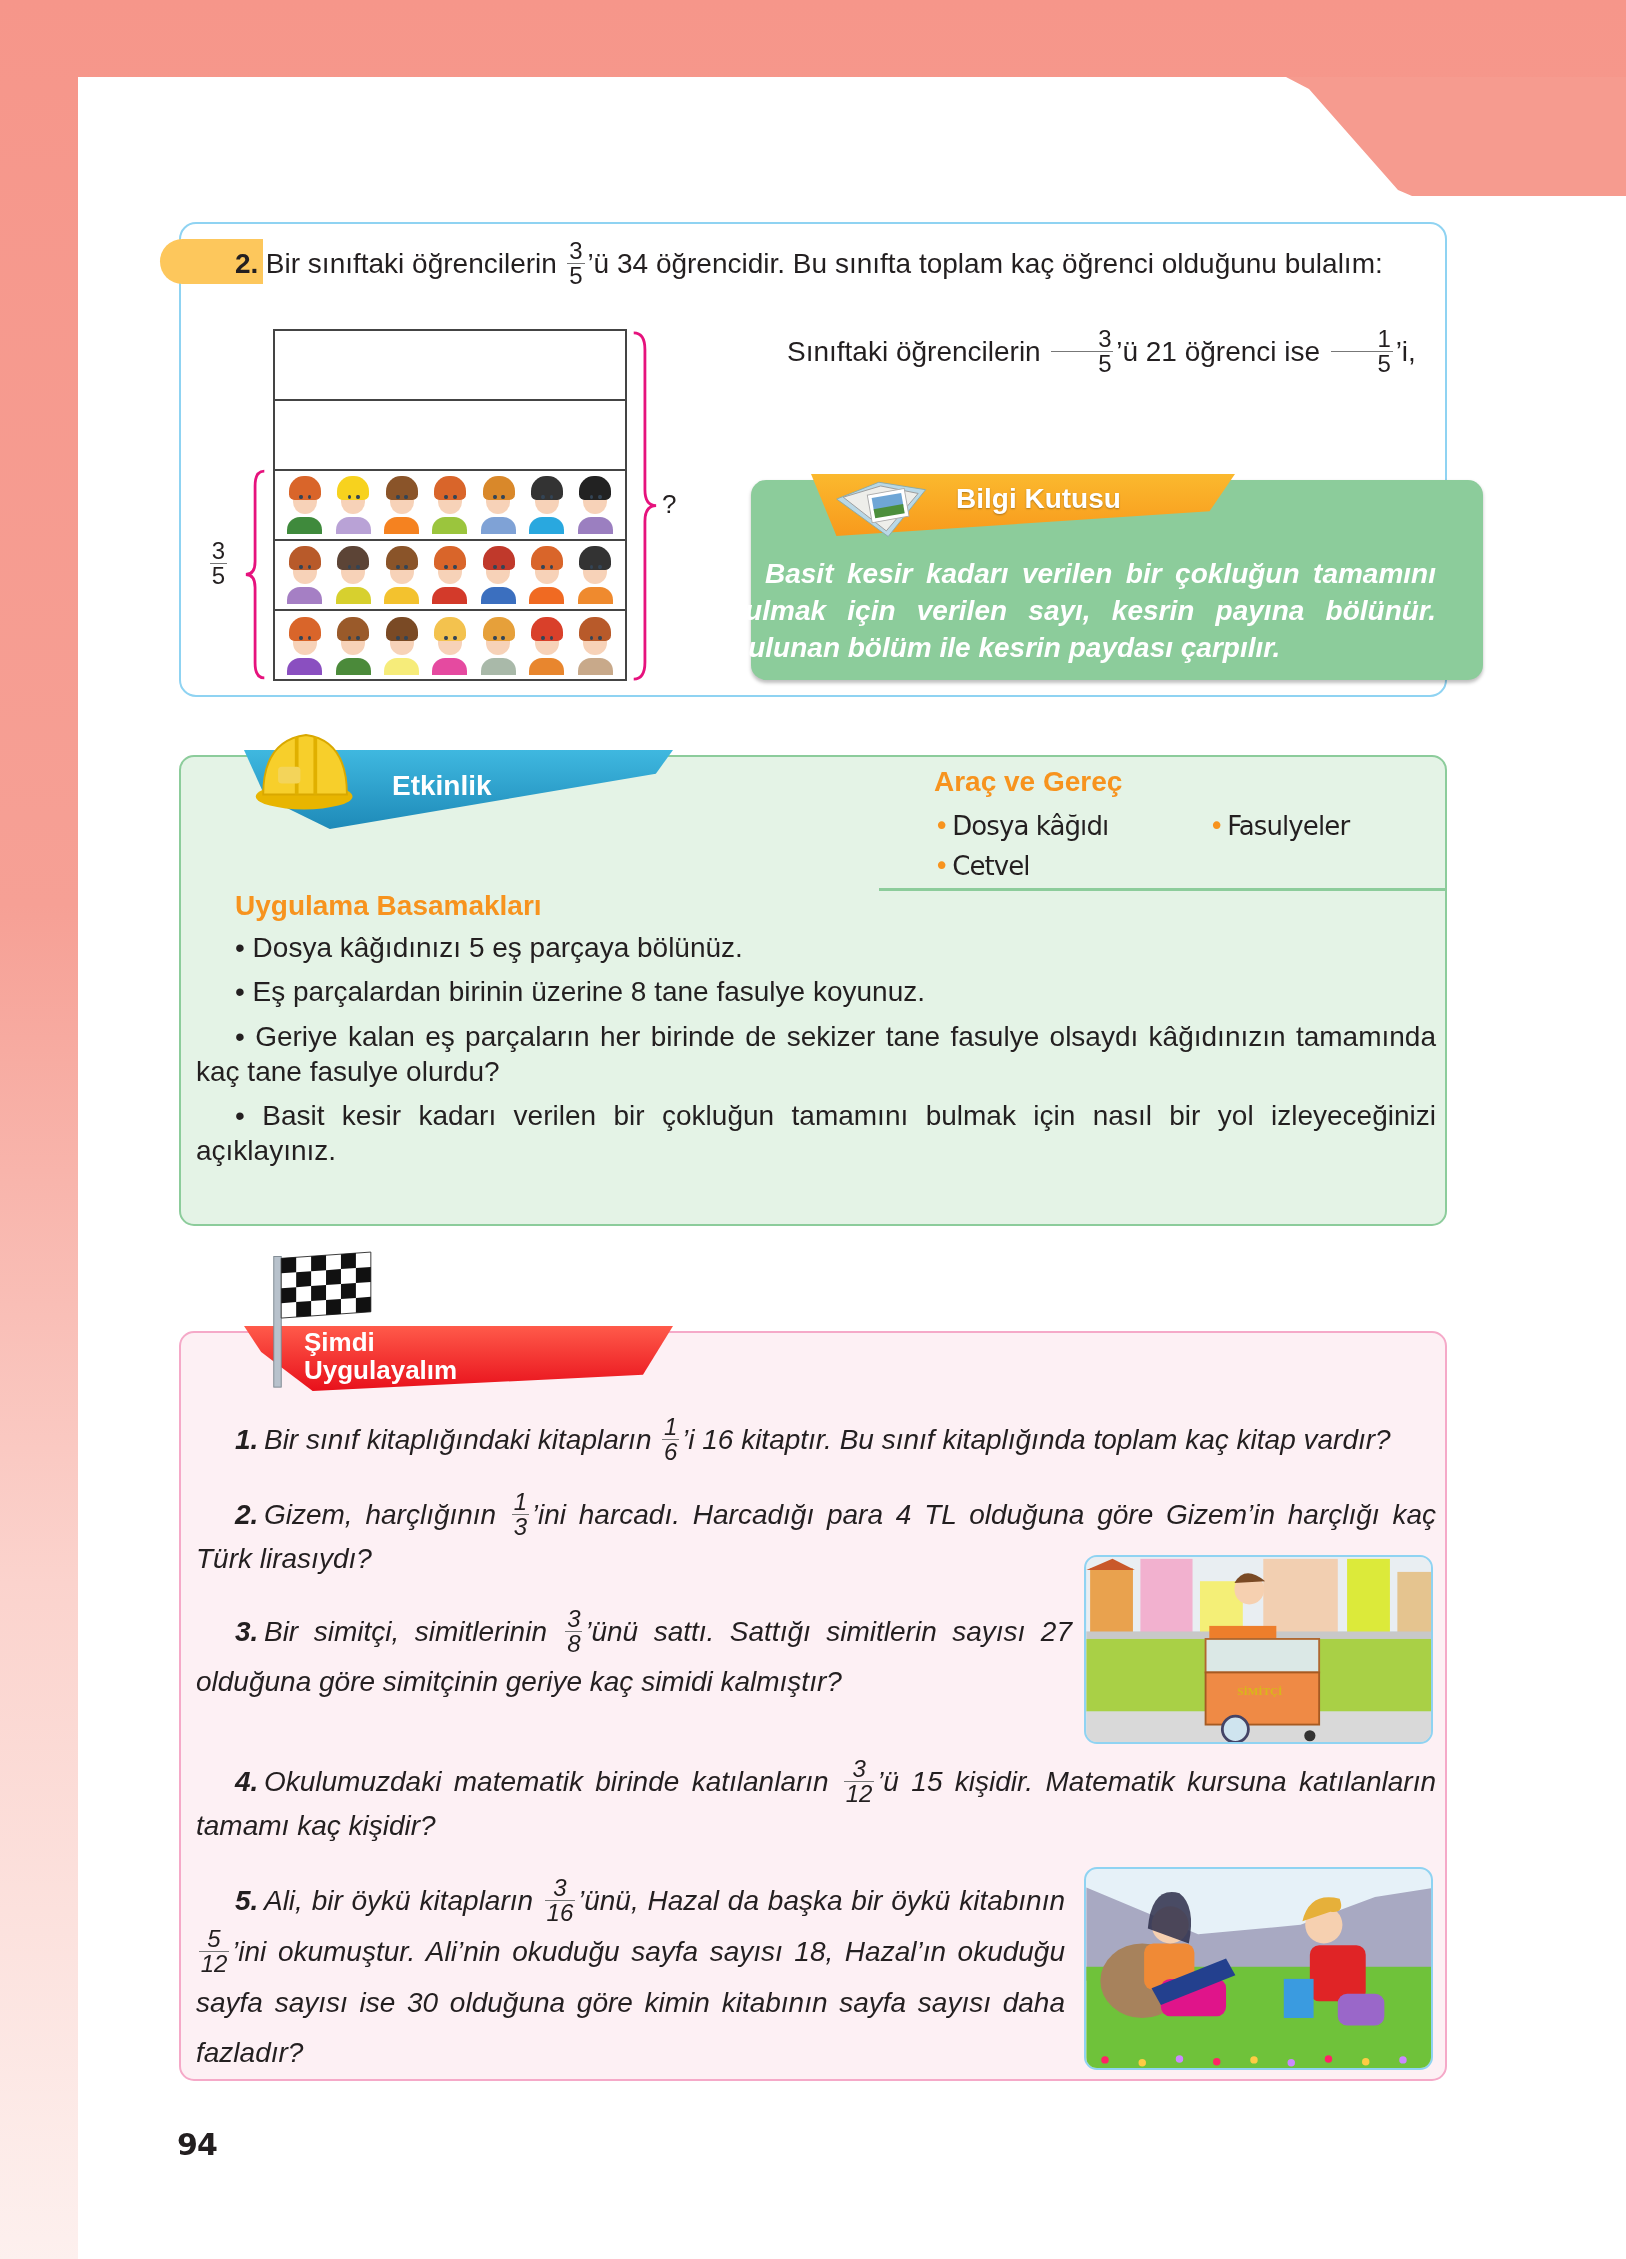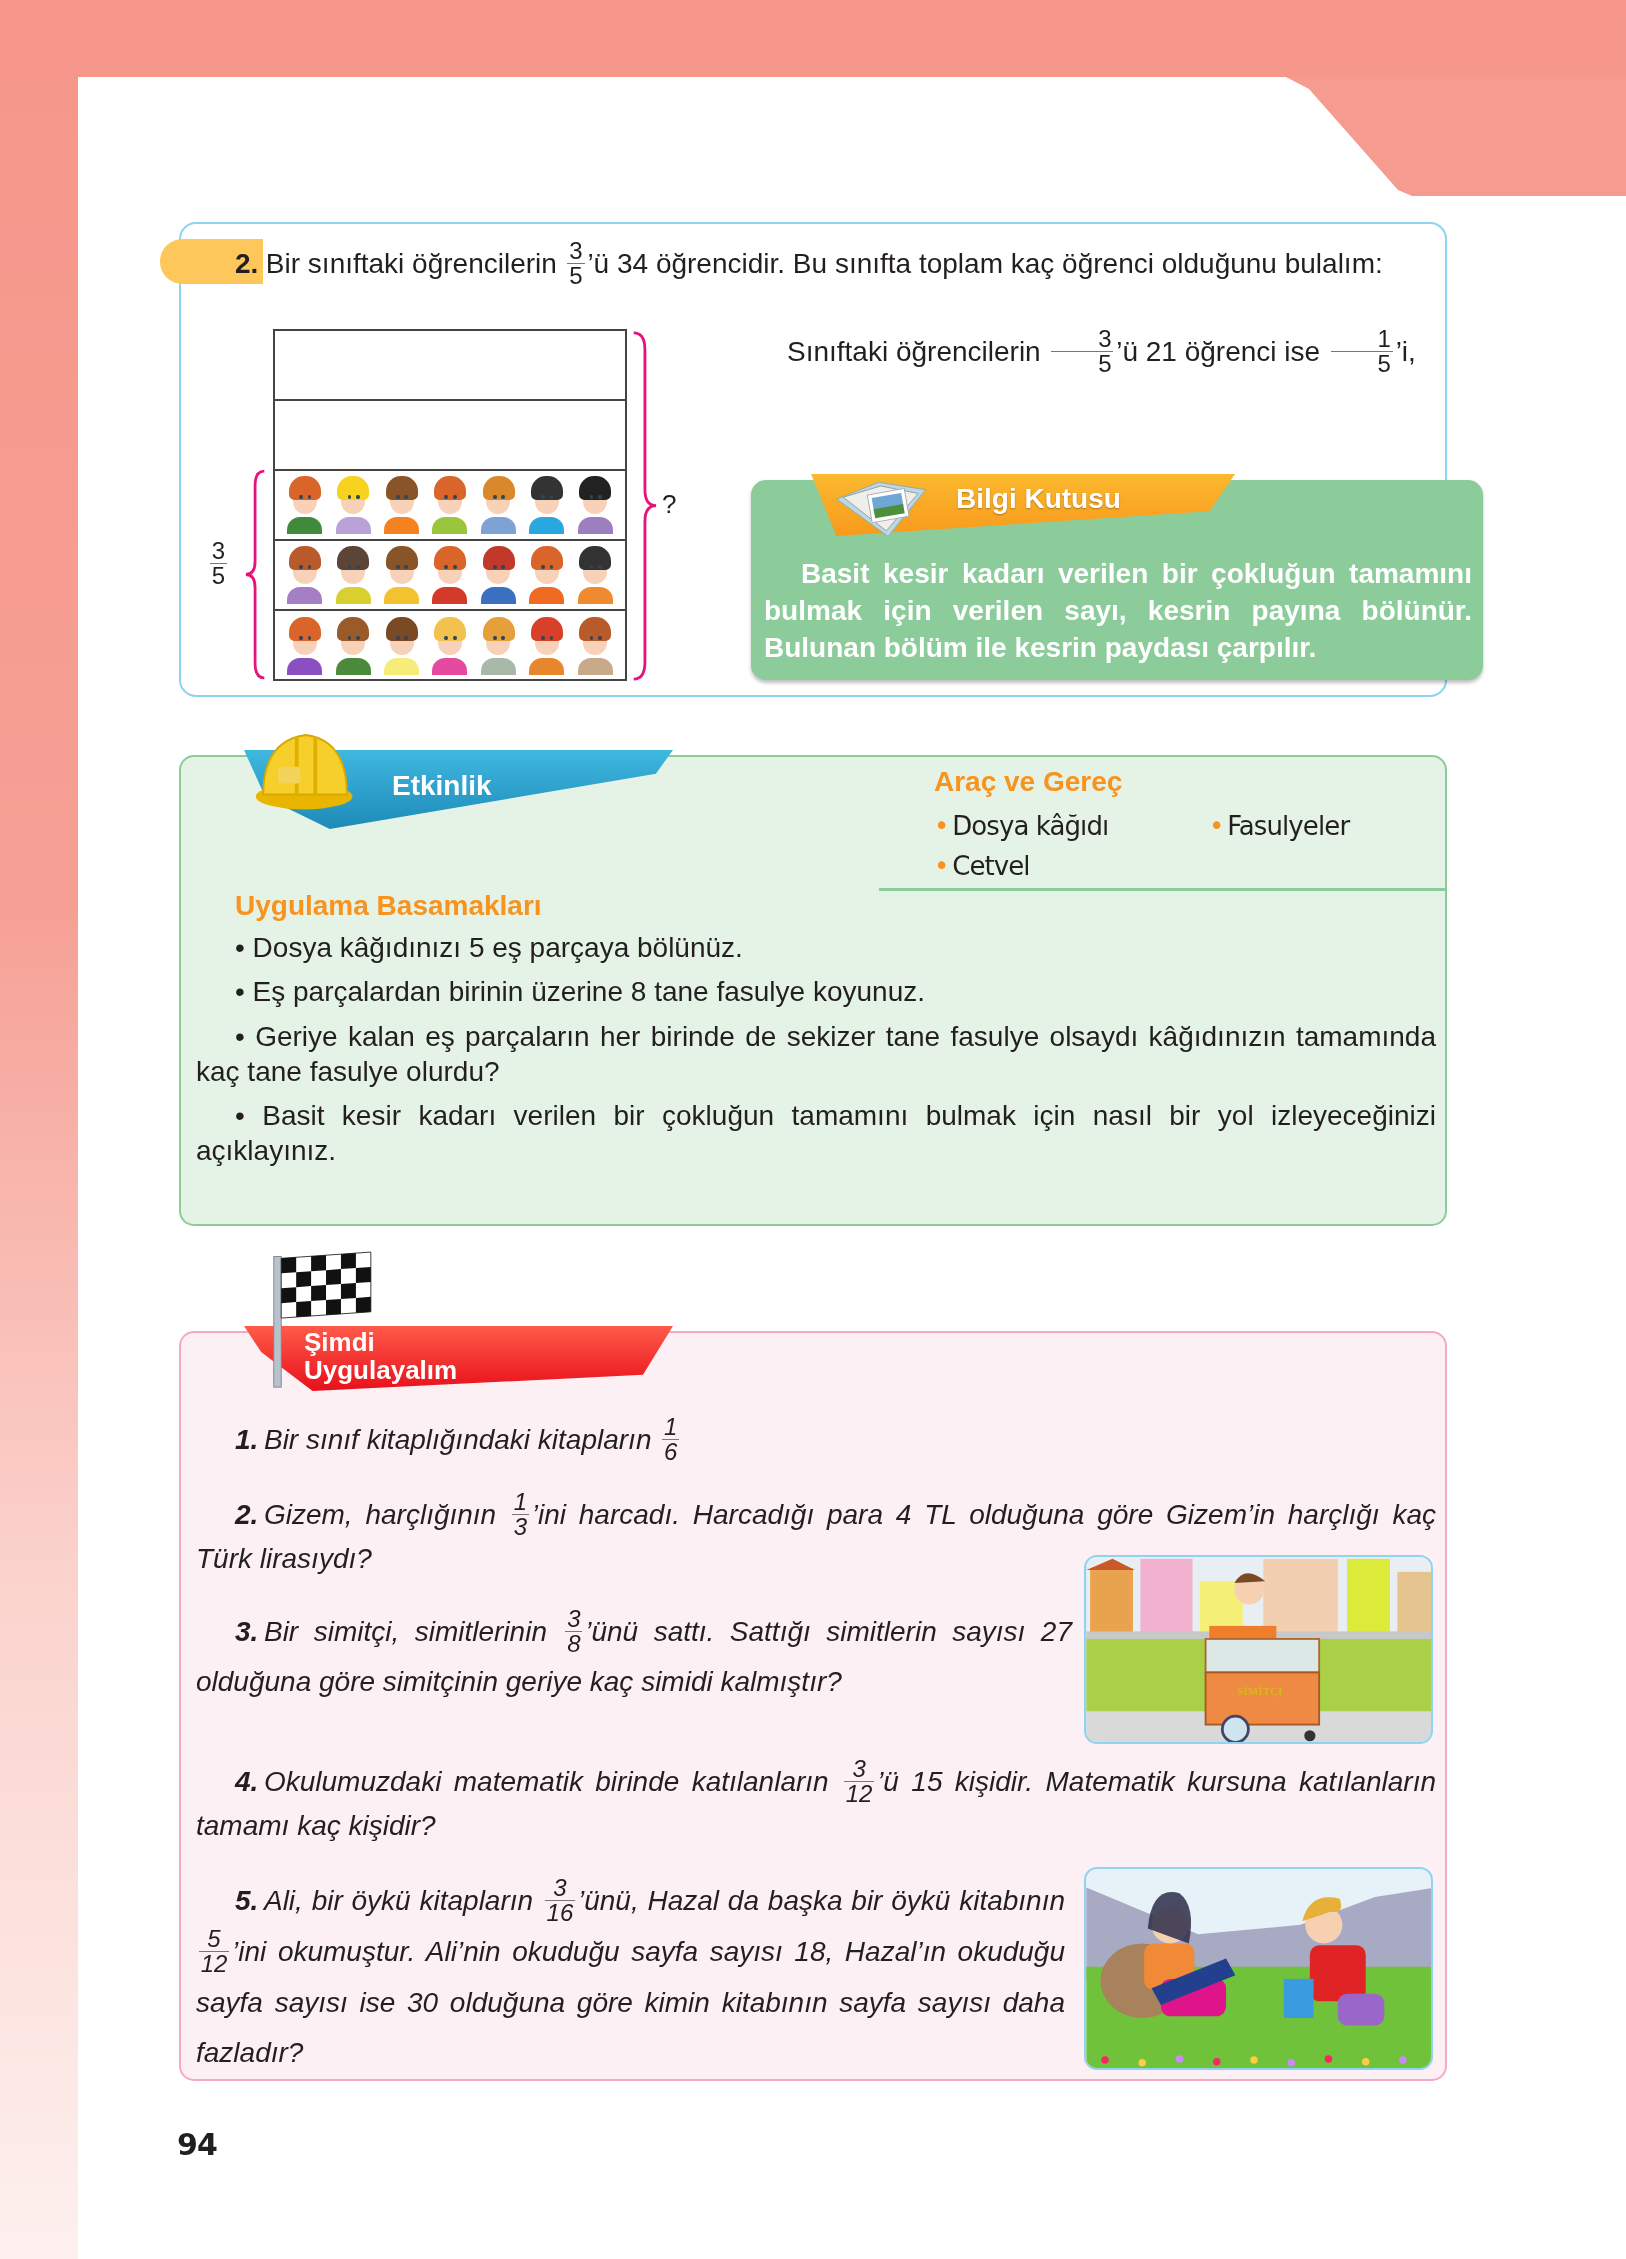--- a/index.html
+++ b/index.html
@@ -86,22 +86,22 @@
     clip-path: polygon(0 0, 100% 0, 94% 60%, 6% 100%);
   }
   .bilgi-icon {
     position: absolute; left: 832px; top: 471px; width: 103px; height: 73px;
   }
   .bilgi-title {
     position: absolute; left: 956px; top: 483px; font-size: 28px; font-weight: bold;
     color: #fff; text-shadow: 0 0.9px 1.9px rgba(0,0,0,0.3);
   }
   .bilgi-text {
-    position: absolute; left: 764px; top: 555px; width: 708px;
-    font-size: 28px; line-height: 37px; color: #fff; font-weight: bold;
+    position: absolute; left: 728px; top: 555px; width: 708px;
+    font-size: 28px; line-height: 37px; color: #fff; font-style: italic; font-weight: bold;
     text-align: justify; text-indent: 37px;
   }
 
   
   .etk-box {
     position: absolute; left: 179px; top: 755px; width: 1268px; height: 471px;
     border: 2.8px solid #8ccc9b; border-radius: 15px; background: #e4f3e6;
   }
   .etk-ribbon {
     position: absolute; left: 244px; top: 750px; width: 429px; height: 79px;
@@ -427,21 +427,21 @@
 <div class="su-title">
   <div>Şimdi</div>
   <div>Uygulayalım</div>
 </div>
 
 <div class="su-q" style="left:196px; top:1417px; width:1240px">
   <span class="qn">1.</span><span>Bir sınıf kitaplığındaki kitapların</span>
   <span class="frac">
       <span class="num">1</span>
       <span class="den">6</span>
-    </span>
+    </span><span>’i 16 kitaptır. Bu sınıf kitaplığında toplam kaç kitap vardır?</span>
 </div>
 
 <div class="su-q" style="left:196px; top:1492px; width:1240px">
   <span class="qn">2.</span><span>Gizem, harçlığının</span>
   <span class="frac">
       <span class="num">1</span>
       <span class="den">3</span>
     </span><span>’ini harcadı. Harcadığı para 4 TL olduğuna göre Gizem’in harçlığı kaç Türk lirasıydı?</span>
 </div>
 

